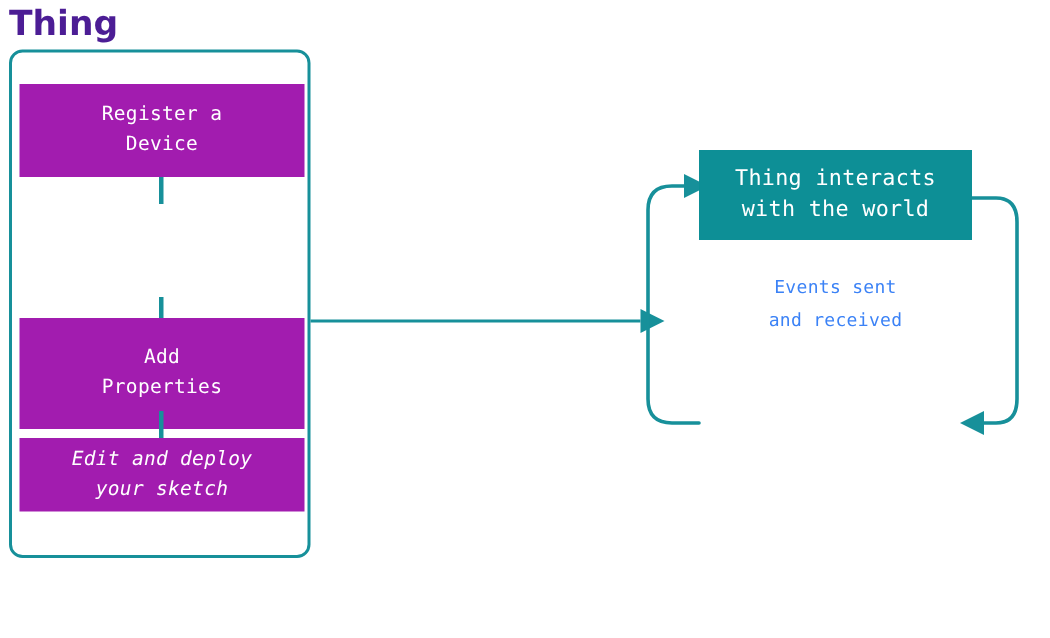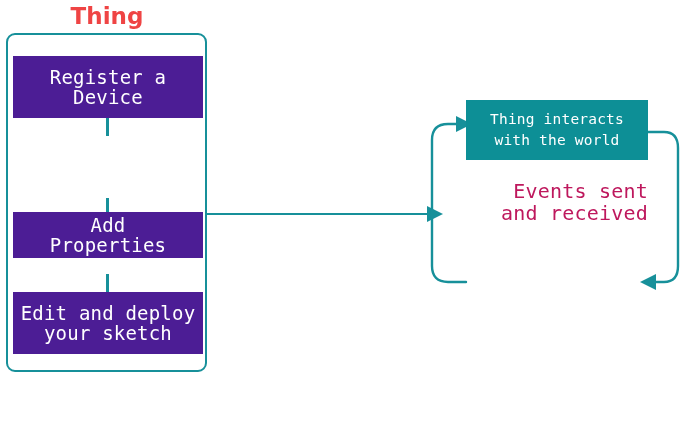--- a/index.html
+++ b/index.html
@@ -19,62 +19,62 @@
     height: 425px;
     background: #ffffff;
   }
 
   
   #thing-title {
     position: absolute;
     left: 6px;
     top: 2px;
     width: 202px;
-    text-align: center;
+    text-align: left;
     font-family: "DejaVu Sans", sans-serif;
     font-weight: bold;
     font-size: 23px;
     line-height: 28px;
-    color: #ef4444;
+    color: #4c1d95;
     letter-spacing: 0px;
   }
 
   #thing-container {
     position: absolute;
     left: 6px;
     top: 33px;
     width: 201px;
     height: 339px;
     border: 2px solid #17909a;
     border-radius: 9px;
     box-sizing: border-box;
     background: #ffffff;
   }
 
   .step-box {
     position: absolute;
     left: 13px;
     width: 190px;
-    background: #4c1d95;
+    background: #a21caf;
     color: #ffffff;
     display: flex;
     align-items: center;
     justify-content: center;
     text-align: center;
     font-family: "DejaVu Sans Mono", monospace;
-    font-size: 19px;
+    font-size: 13px;
     line-height: 20px;
     letter-spacing: 0.2px;
     box-sizing: border-box;
     padding: 0 6px;
   }
   #step-1 { top: 56px;  height: 62px; }
   #step-2 { top: 136px; height: 62px; }
-  #step-3 { top: 212px; height: 46px; }
-  #step-4 { top: 292px; height: 62px; }
+  #step-3 { top: 212px; height: 74px; }
+  #step-4 { top: 292px; height: 49px; font-style: italic; }
 
   .step-connector {
     position: absolute;
     left: 106px;
     width: 3px;
     background: #17909a;
   }
   #conn-1 { top: 118px; height: 18px; }
   #conn-2 { top: 198px; height: 14px; }
   #conn-3 { top: 274px; height: 18px; }
@@ -107,24 +107,24 @@
     padding: 12px 4px;
   }
   #cycle-top    { top: 100px; height: 60px; }
   #cycle-bottom { top: 252px; height: 53px; }
 
   #events-label {
     position: absolute;
     left: 466px;
     top: 180px;
     width: 182px;
-    text-align: right;
-    color: #be185d;
+    text-align: center;
+    color: #3b82f6;
     font-family: "DejaVu Sans Mono", monospace;
-    font-size: 20px;
+    font-size: 12px;
     line-height: 22px;
     letter-spacing: 0.2px;
   }
 
   #cycle-arcs-svg {
     position: absolute;
     left: 420px;
     top: 92px;
     width: 270px;
     height: 225px;

